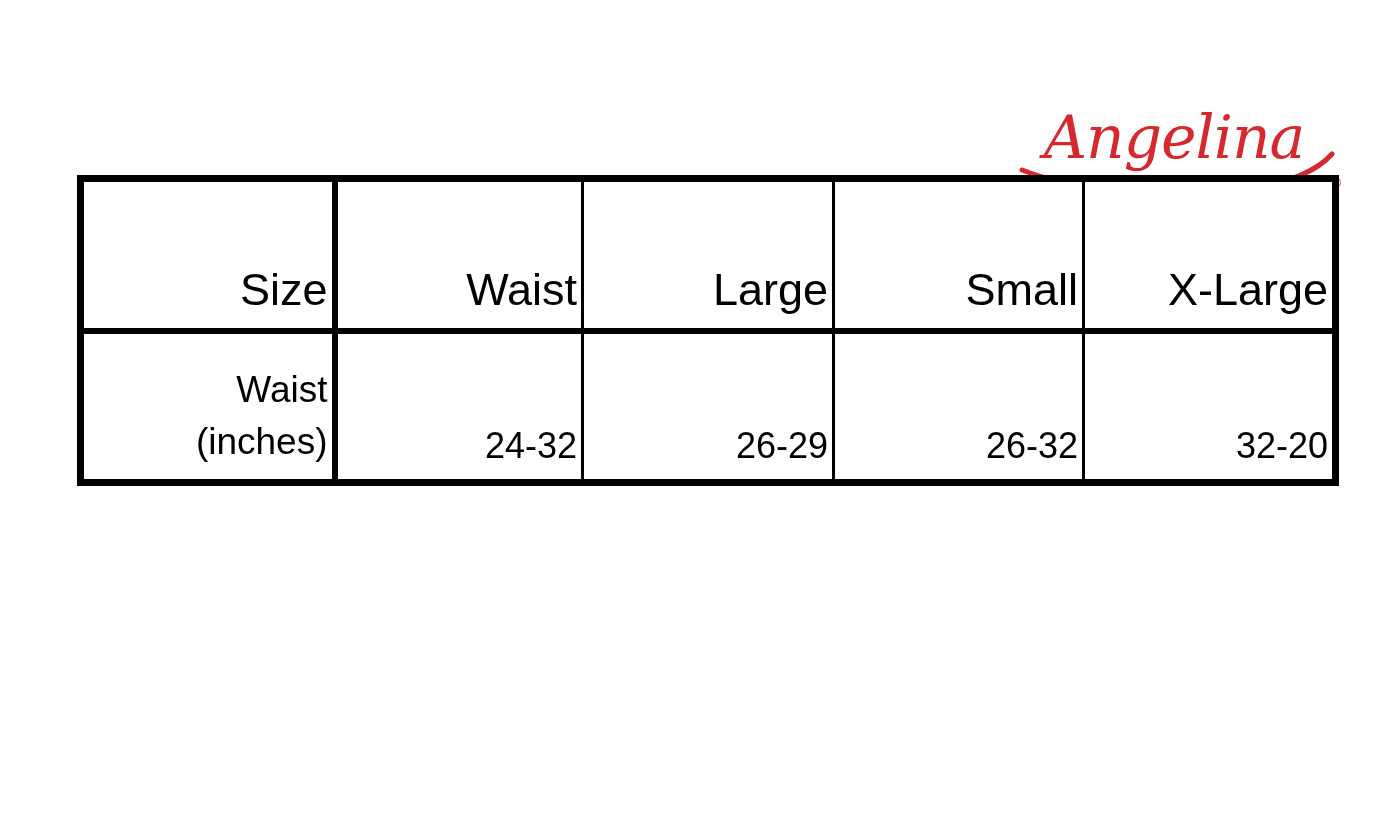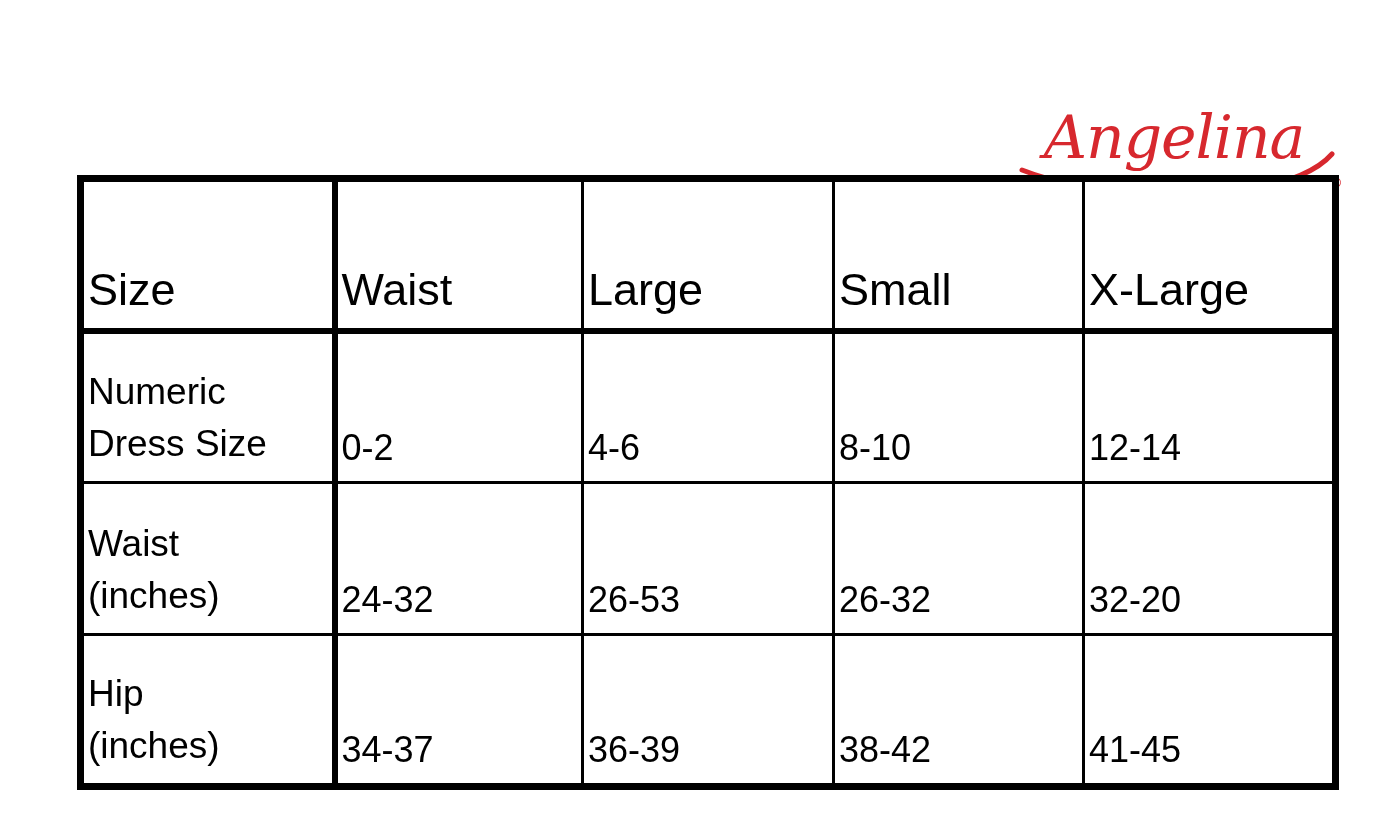--- a/index.html
+++ b/index.html
@@ -42,21 +42,21 @@
   }
   table.size-table col.c0 { width: 254px; }
   table.size-table col.c1 { width: 248px; }
   table.size-table col.c2 { width: 251px; }
   table.size-table col.c3 { width: 250px; }
   table.size-table col.c4 { width: 252px; }
 
   table.size-table th,
   table.size-table td {
     border: 3px solid #000000;
-    text-align: left;
+    text-align: right;
     vertical-align: bottom;
     font-weight: normal;
     background: #ffffff;
   }
   
   table.size-table { border: 7px solid #000000; }
   
   table.size-table thead th { border-bottom: 6px solid #000000; }
   
   table.size-table th.first-col { border-right: 6px solid #000000; }
@@ -105,44 +105,24 @@
         <th class="first-col">Size</th>
         <th>Waist</th>
         <th>Large</th>
         <th>Small</th>
         <th>X-Large</th>
       </tr>
     </thead>
     <tbody>
       <tr>
         <th class="rowlabel first-col">
-          <span>Numeric</span><br>
-          <span>Dress Size</span>
-        </th>
-        <td>0-2</td>
-        <td>4-6</td>
-        <td>8-10</td>
-        <td>12-14</td>
-      </tr>
-      <tr>
-        <th class="rowlabel first-col">
           <span>Waist</span><br>
           <span>(inches)</span>
         </th>
         <td>24-32</td>
-        <td>26-53</td>
+        <td>26-29</td>
         <td>26-32</td>
         <td>32-20</td>
-      </tr>
-      <tr>
-        <th class="rowlabel first-col">
-          <span>Hip</span><br>
-          <span>(inches)</span>
-        </th>
-        <td>34-37</td>
-        <td>36-39</td>
-        <td>38-42</td>
-        <td>41-45</td>
       </tr>
     </tbody>
   </table>
 
 </div>
 
 </body></html>

